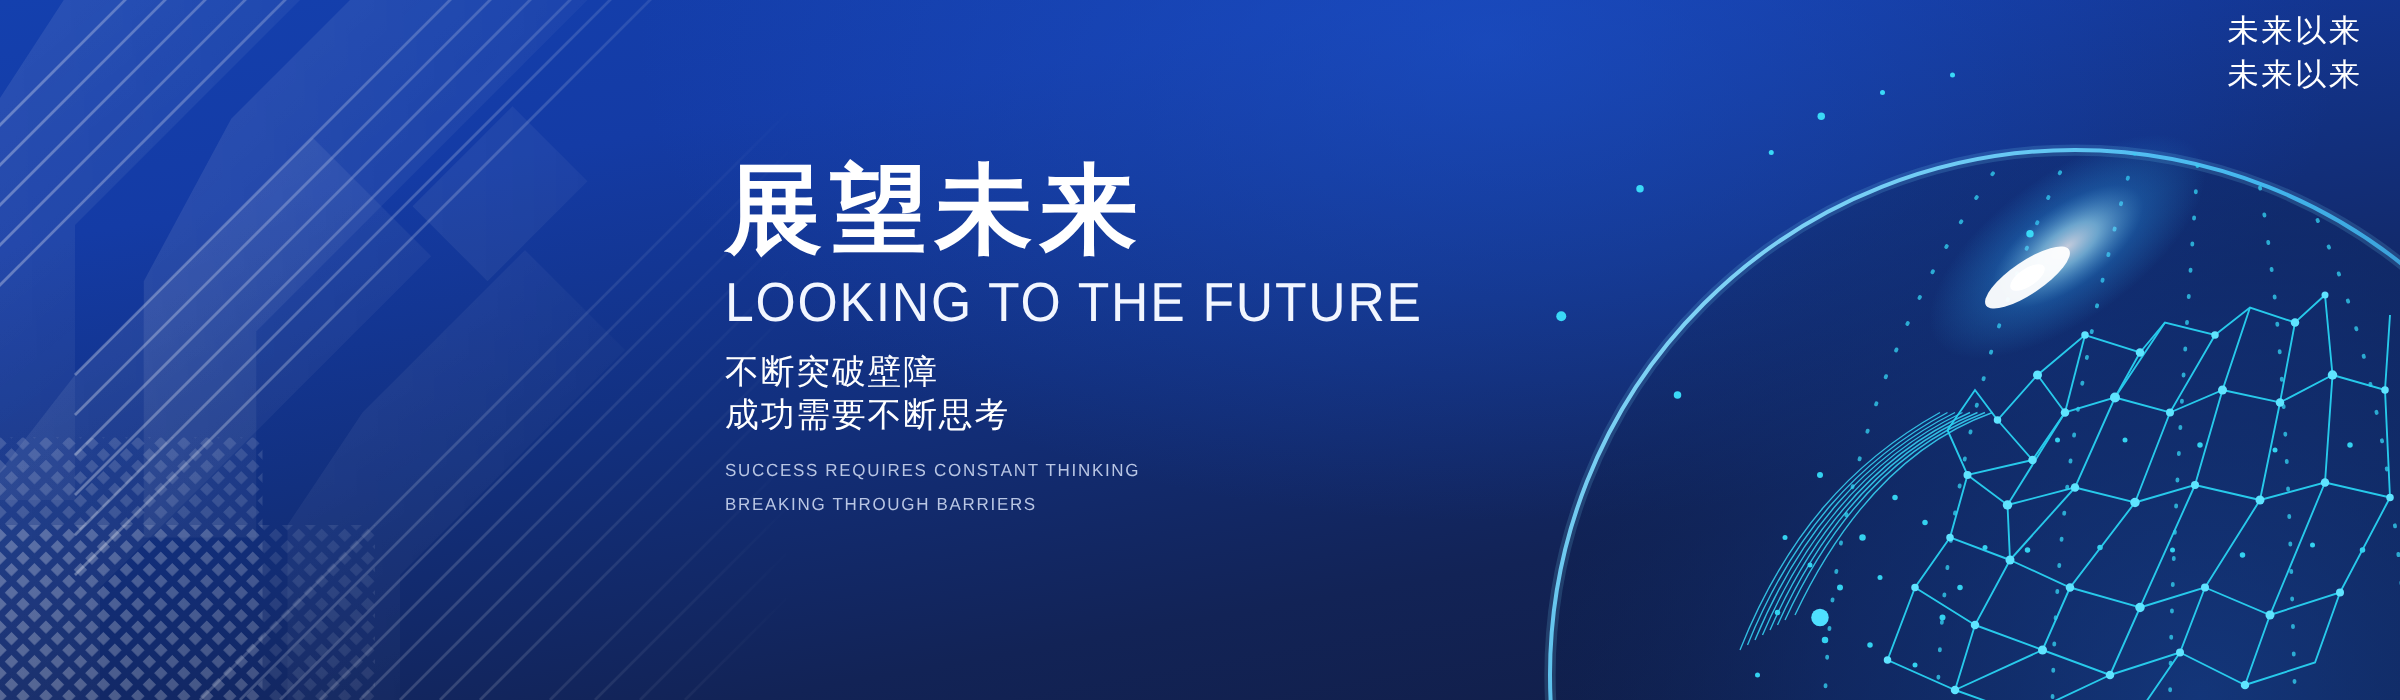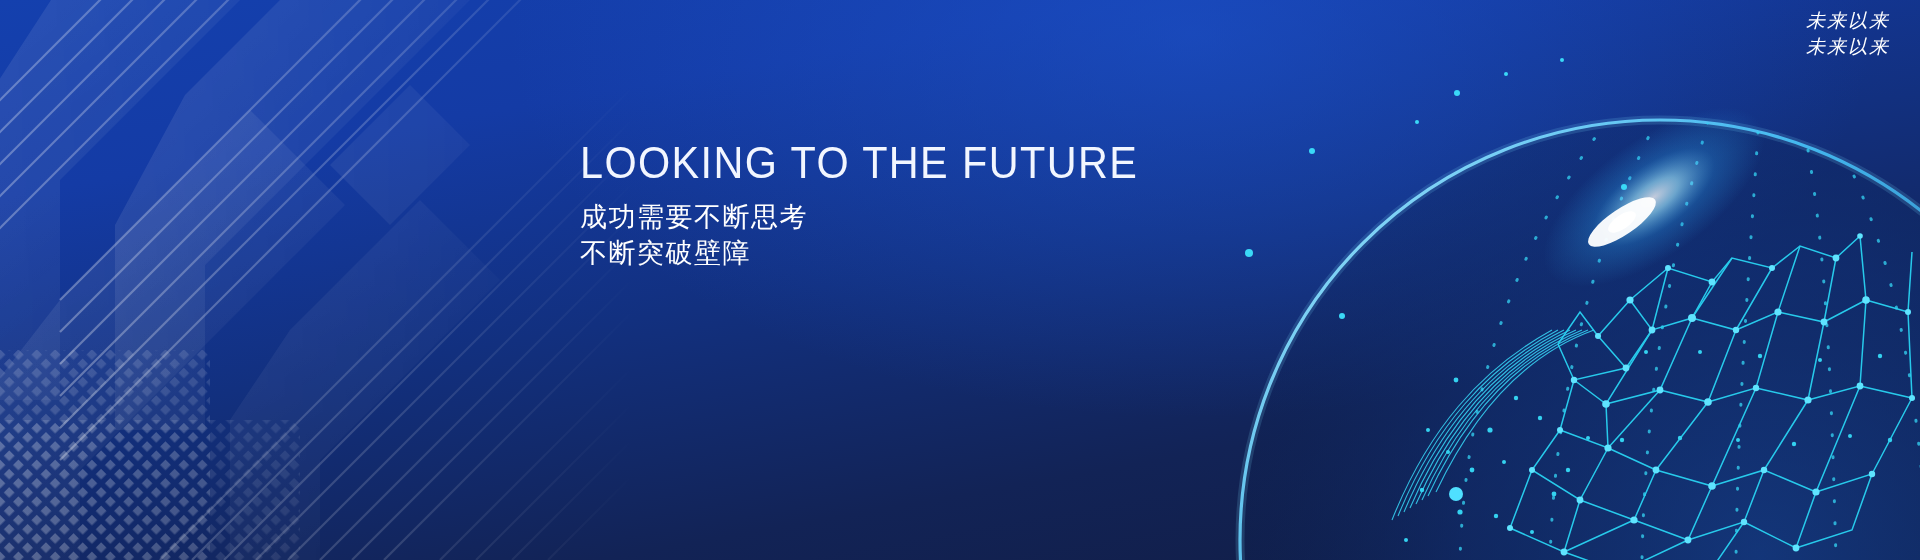--- a/index.html
+++ b/index.html
@@ -87,27 +87,26 @@
   }
 
   
   .corner-tag{
     position:absolute;
     right:30px;
     top:8px;
     text-align:right;
   }
   .corner-line{
-    font-size:19px;
+    font-size:25px;
     font-weight:500;
     color:#ffffff;
     letter-spacing:2px;
     line-height:1.38;
     white-space:nowrap;
-    font-style:italic;
   }
 </style>
 </head>
 <body>
 
 <div id="banner">
 
   <div class="geo-layer">
     <svg width="640" height="560" viewBox="0 0 640 560" xmlns="http://www.w3.org/2000/svg">
       <defs>
@@ -372,28 +371,33 @@
           <circle cx="464" cy="187" r="3"></circle>
           <circle cx="89" cy="253" r="4"></circle>
           <circle cx="182" cy="316" r="3"></circle>
         </g>
       </g>
     </svg>
   </div>
 
   <div class="text-block">
 
+    <div class="headline-cn">展望未来</div>
 
     <div class="headline-en">LOOKING TO THE FUTURE</div>
 
     <div class="sub-cn">
+      <div class="sub-cn-line">不断突破壁障</div>
       <div class="sub-cn-line">成功需要不断思考</div>
-      <div class="sub-cn-line">不断突破壁障</div>
     </div>
 
+    <div class="sub-en">
+      <div class="sub-en-line">SUCCESS REQUIRES CONSTANT THINKING</div>
+      <div class="sub-en-line">BREAKING THROUGH BARRIERS</div>
+    </div>
 
   </div>
 
   <div class="corner-tag">
     <div class="corner-line">未来以来</div>
     <div class="corner-line">未来以来</div>
   </div>
 
 </div>
 

